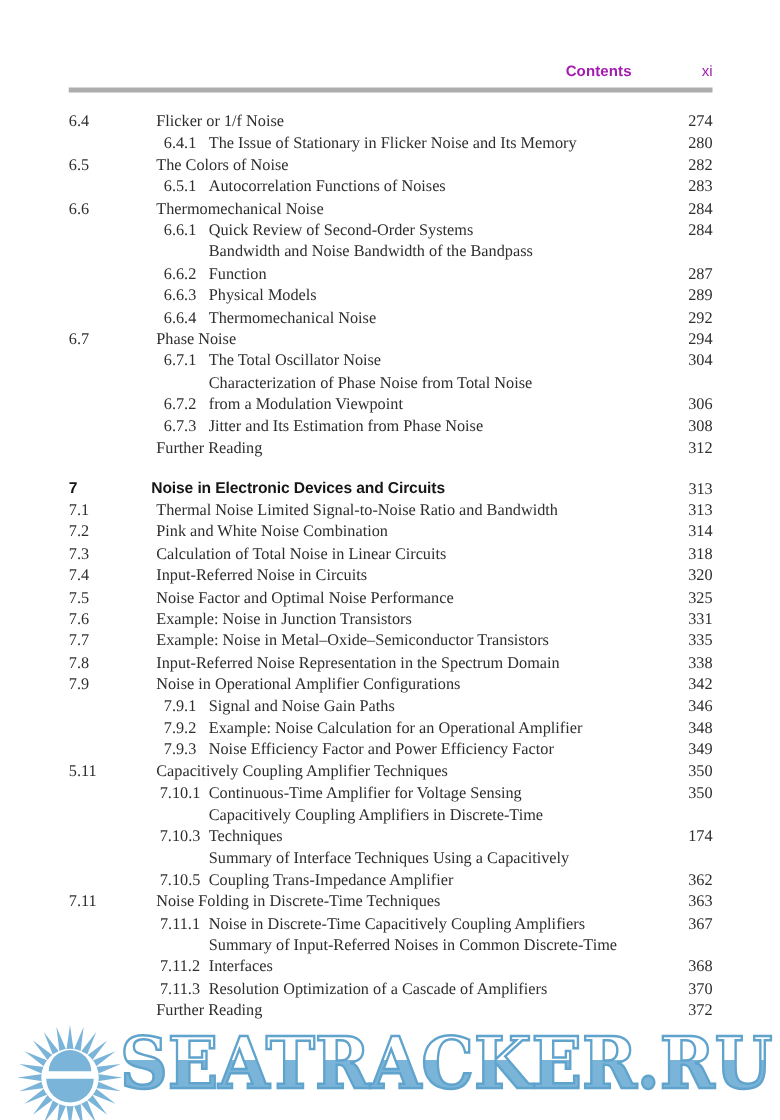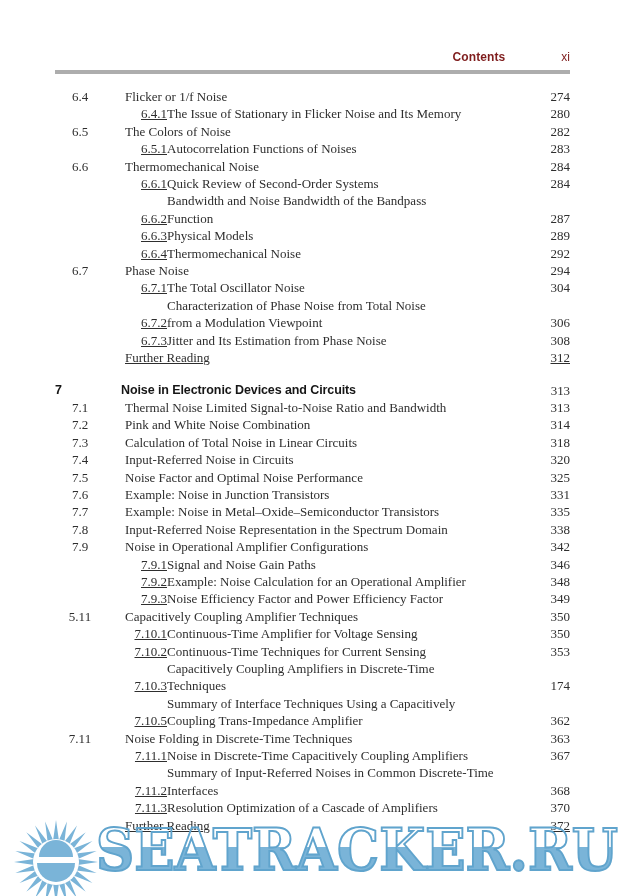--- a/index.html
+++ b/index.html
@@ -13,37 +13,37 @@
   }
   
   .header{
     display:flex;
     justify-content:flex-end;
     align-items:baseline;
     margin:36px 54px 0 55px;
     font-family:"Liberation Sans", sans-serif;
     font-size:12px;
     line-height:1;
-    color:#7f1d1d;
+    color:#a21caf;
   }
   .header .contents-label{font-weight:bold;margin-right:56px;letter-spacing:.1px;}
   .header .folio{font-weight:normal;margin-top:15px;}
   .rule{height:4px;background:#adadad;margin:7px 54px 0 55px;}
   
   .toc{
     position:absolute;
     left:55px;right:54px;top:88px;
     font-size:13px;
     line-height:17.4px;
   }
   .row{display:flex;align-items:flex-end;}
-  .row .num{flex:0 0 70px;text-align:center;padding-right:20px;box-sizing:border-box;}
+  .row .num{flex:0 0 70px;text-align:left;padding-right:20px;box-sizing:border-box;}
   .row.sub{padding-left:66px;}
-  .row.sub .num{flex:0 0 46px;text-align:right;padding-right:0;text-decoration:underline;}
-  .row.plain{padding-left:70px;text-decoration:underline;}
+  .row.sub .num{flex:0 0 46px;text-align:center;padding-right:0;}
+  .row.plain{padding-left:70px;}
   .row .title{flex:1;}
   .row .page-num{margin-left:16px;white-space:nowrap;}
   .row.heading{
     font-family:"Liberation Sans", sans-serif;
     font-weight:bold;
     font-size:12.5px;
     color:#161616;
     letter-spacing:-0.1px;
   }
   .row.heading .num{text-align:left;padding-right:0;flex:0 0 66px;}
@@ -211,25 +211,20 @@
         </div>
         <div class="row section">
           <span class="num">5.11</span>
           <div class="title">Capacitively Coupling Amplifier Techniques</div>
           <span class="page-num">350</span>
         </div>
         <div class="row sub">
           <span class="num">7.10.1</span>
           <div class="title">Continuous-Time Amplifier for Voltage Sensing</div>
           <span class="page-num">350</span>
-        </div>
-        <div class="row sub">
-          <span class="num">7.10.2</span>
-          <div class="title">Continuous-Time Techniques for Current Sensing</div>
-          <span class="page-num">353</span>
         </div>
         <div class="row sub">
           <span class="num">7.10.3</span>
           <div class="title">Capacitively Coupling Amplifiers in Discrete-Time<br>Techniques</div>
           <span class="page-num">174</span>
         </div>
         <div class="row sub">
           <span class="num">7.10.5</span>
           <div class="title">Summary of Interface Techniques Using a Capacitively<br>Coupling Trans-Impedance Amplifier</div>
           <span class="page-num">362</span>

